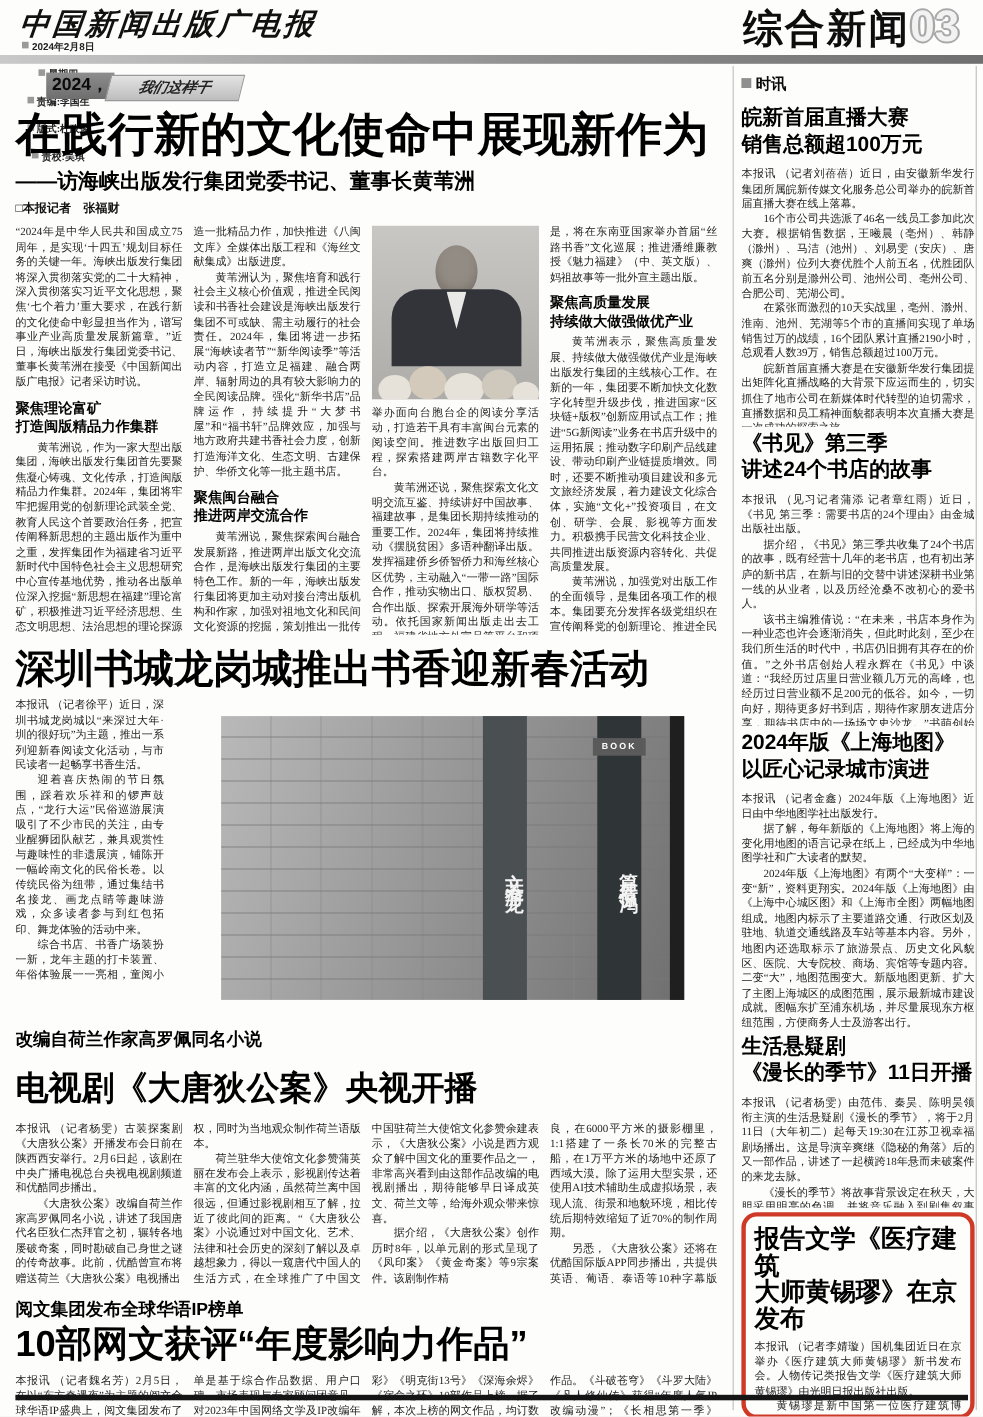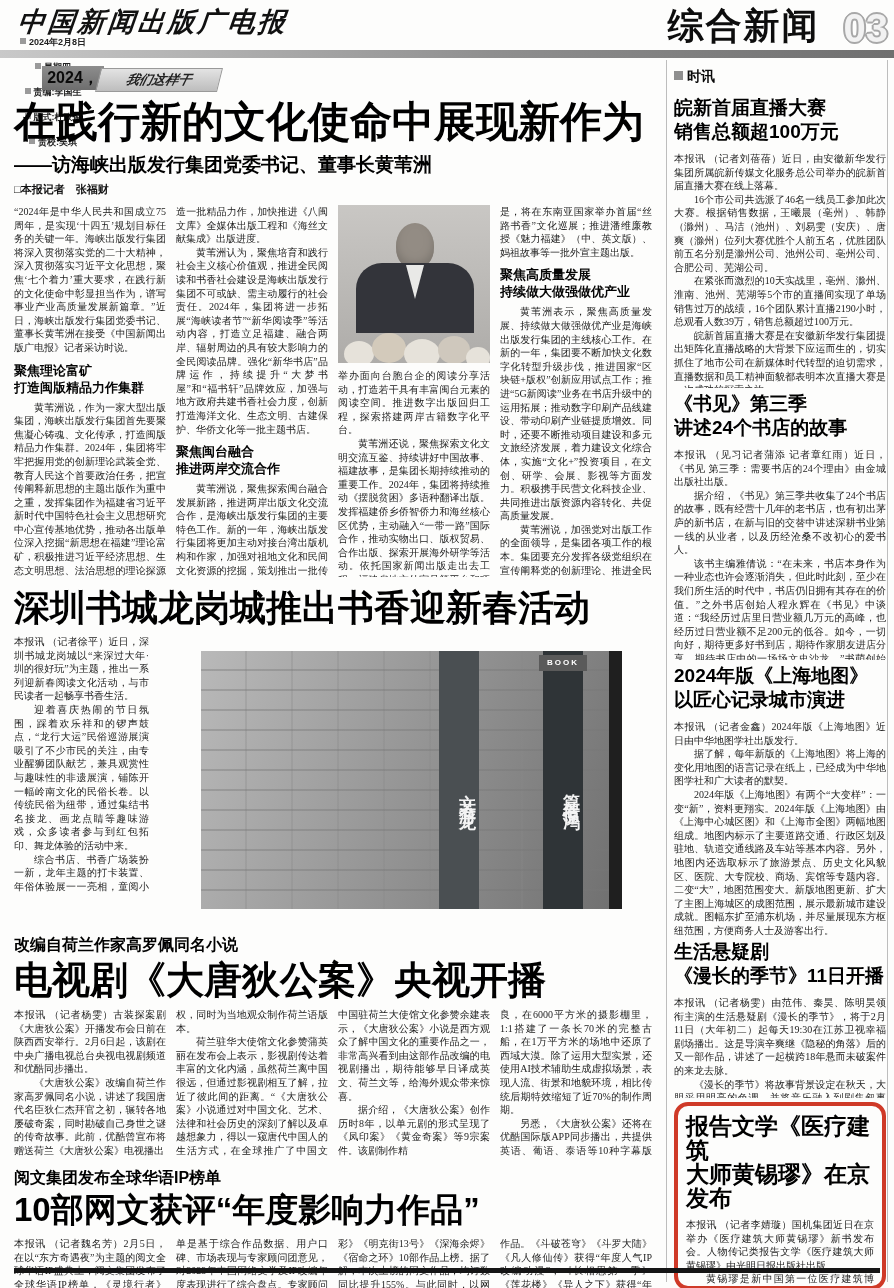--- a/index.html
+++ b/index.html
@@ -5,21 +5,21 @@
   html,body{margin:0;padding:0;background:#e9e9e9;}
   .page{position:relative;width:894px;height:1288px;margin:0 auto;background:#fdfdfc;
         font-family:"Liberation Serif",serif;color:#1a1a1a;overflow:hidden;}
   
   .mast{position:absolute;top:0;left:0;right:0;height:50px;}
   .logo{position:absolute;left:18px;top:4px;font-family:"DejaVu Serif",serif;font-style:italic;
         font-weight:bold;font-size:27px;letter-spacing:3px;color:#111;transform:skewX(-6deg);}
   .dateline{position:absolute;left:20px;top:36px;font-family:"Liberation Sans",sans-serif;
         font-size:9px;font-weight:bold;color:#222;display:flex;gap:12px;align-items:center;flex-direction:column;}
   .sq{display:inline-block;width:6px;height:6px;background:#9a9a9a;margin-right:3px;vertical-align:1px;}
-  .mast-right{position:absolute;right:6px;top:2px;display:flex;align-items:flex-end;gap:24px;}
+  .mast-right{position:absolute;right:22px;top:2px;display:flex;gap:0;}
   .section{font-family:"Liberation Sans",sans-serif;font-weight:900;font-size:36px;color:#0d0d0d;letter-spacing:2px;}
   .pageno{font-family:"Liberation Sans",sans-serif;font-weight:900;font-size:40px;color:#f2f2f2;
         text-shadow:-2px 0 #a8a8a8,2px 0 #a8a8a8,0 -2px #a8a8a8,0 2px #a8a8a8,
         -1px -1px #a8a8a8,1px 1px #a8a8a8,-1px 1px #a8a8a8,1px -1px #a8a8a8;}
   .topbar{position:absolute;top:50px;left:0;right:0;height:8px;
         background:linear-gradient(to right,#c9c9c9,#8f8f8f 55%,#6f6f6f);}
   
   .content{position:absolute;top:58px;left:0;right:0;bottom:0;}
   .left{position:absolute;left:14px;top:4px;width:648px;}
   .sidebar{position:absolute;left:666px;top:2px;width:222px;height:1222px;
@@ -65,27 +65,27 @@
   .sz-col{width:152px;height:258px;overflow:hidden;}
   .szphoto{position:relative;width:474px;height:258px;overflow:hidden;
         background:linear-gradient(110deg,#b9b9b9,#8d8d8d 60%,#6f6f6f);}
   .shelves{position:absolute;inset:0;
         background:repeating-linear-gradient(#0000 0 18px,#77777766 18px 20px),
                    repeating-linear-gradient(90deg,#0000 0 44px,#8888884d 44px 46px);}
   .banner{position:absolute;top:0;width:40px;color:#f4f4f4;font-family:"Liberation Sans",sans-serif;
         font-weight:bold;font-size:17px;writing-mode:vertical-rl;text-align:center;letter-spacing:6px;padding-top:26px;box-sizing:border-box;}
   .banner1{left:238px;height:258px;background:#4a4f52;}
   .banner2{left:342px;height:258px;background:#2f3437;}
-  .booktag{position:absolute;left:338px;top:4px;width:48px;height:16px;background:#5a5a5a;color:#fff;
+  .booktag{position:absolute;left:338px;top:20px;width:48px;height:16px;background:#5a5a5a;color:#fff;
         font-family:"Liberation Sans",sans-serif;font-size:8px;font-weight:bold;text-align:center;line-height:16px;letter-spacing:2px;}
   .panel{position:absolute;top:0;height:258px;background:#1f1f1f;}
   .panel1{left:408px;width:28px;}
   
   .kicker{margin:10px 0 2px;font-family:"Liberation Sans",sans-serif;font-weight:900;font-size:16px;color:#000;}
-  h2.tv-h{margin:4px 0 8px;font-family:Liberation Serif, serif;font-weight:900;font-size:38px;line-height:40px;color:#000;}
+  h2.tv-h{margin:16px 0 8px;font-family:Liberation Mono, monospace;font-weight:900;font-size:30px;line-height:40px;color:#000;}
   .cols-tv .col{height:150px;}
   h2.ip-h{margin:0 0 8px;font-family:"Liberation Sans",sans-serif;font-weight:900;font-size:33px;line-height:38px;color:#000;}
   .cols-ip .col{height:124px;}
   .bottomrule{position:absolute;left:14px;top:1268px;width:866px;height:5px;background:#151515;}
   
   .tix{font-family:"Liberation Sans",sans-serif;font-weight:900;font-size:14px;color:#0a0a0a;margin:2px 0 10px;}
   .tix .sq{width:9px;height:9px;background:#8f8f8f;margin-right:4px;}
   .side-art{overflow:hidden;margin-bottom:4px;}
   .side-h{white-space:pre-line;font-family:"Liberation Sans",sans-serif;font-weight:900;
         font-size:19px;line-height:24px;margin:0 0 8px;color:#000;}

